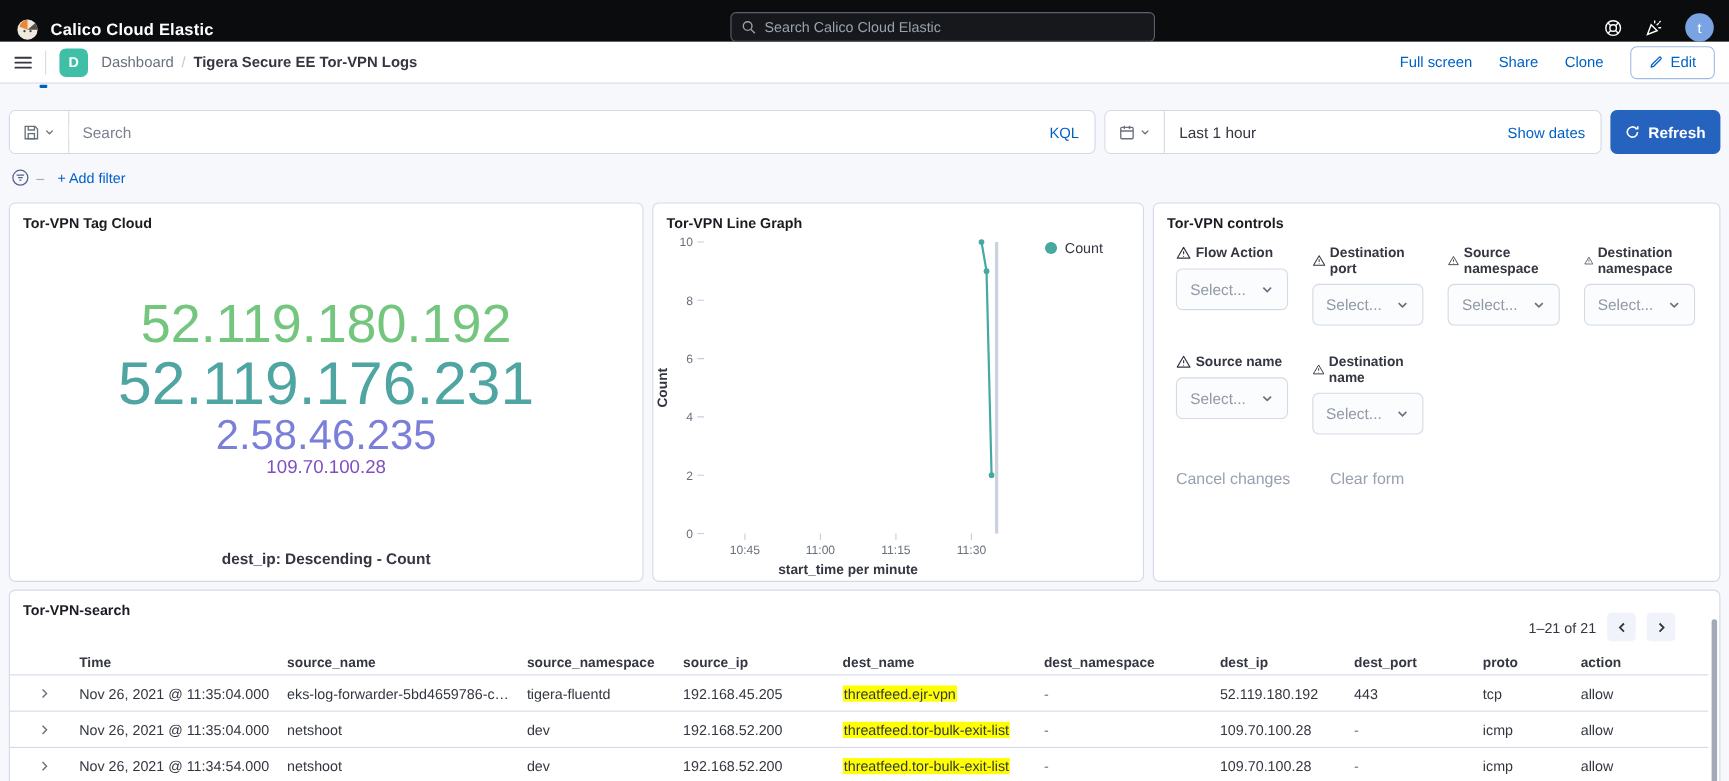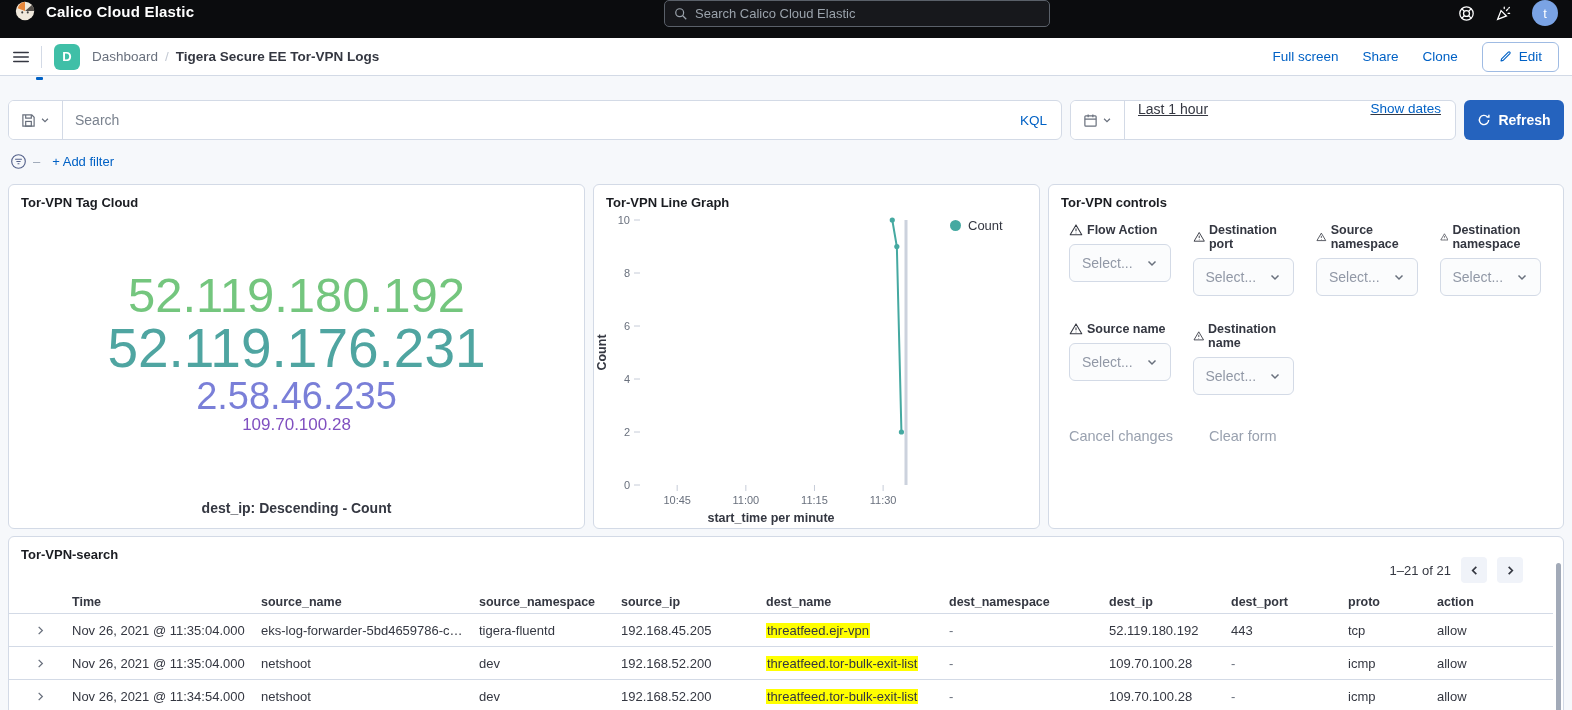--- a/index.html
+++ b/index.html
@@ -1,21 +1,21 @@
 <!DOCTYPE html>
 <html><head>
 <meta charset="utf-8">
 <style>
   * { margin:0; padding:0; box-sizing:border-box; }
   html,body { width:1572px; height:710px; overflow:hidden; }
   body { font-family:"Liberation Sans","DejaVu Sans",sans-serif; background:#f6f8fb; color:#343741; }
   .screen { position:relative; width:1572px; height:710px; }
 
   
-  .topbar { height:38px; background:#0b0c0e; display:flex; align-items:flex-start; padding:0 14px; }
+  .topbar { height:38px; background:#0b0c0e; display:flex; align-items:flex-end; padding:0 14px; }
   .topbar-left { display:flex; align-items:center; gap:10px; width:420px; }
   .topbar-title { color:#fff; font-size:15px; font-weight:600; letter-spacing:.2px; }
   .topbar-search { flex:0 0 386px; margin-left:230px; height:27px; background:#17181c; border:1px solid #5a6069;
     border-radius:5px; display:flex; align-items:center; gap:7px; padding:0 9px; }
   .topbar-search input { flex:1; background:transparent; border:none; outline:none; color:#d4dae2; font-size:13px; font-family:inherit; }
   .topbar-search input::placeholder { color:#9aa2ab; }
   .topbar-right { margin-left:auto; display:flex; align-items:center; gap:20px; }
   .avatar { width:26px; height:26px; border-radius:50%; background:#7aa3e4; color:#fff; font-size:13px;
     display:flex; align-items:center; justify-content:center; }
 
@@ -34,21 +34,21 @@
     border-radius:6px; background:#fff; color:#0061c5; font-size:13.5px; cursor:pointer; }
   .loading-tick { position:absolute; left:36px; top:77px; width:7px; height:3px; background:#0061c5; border-radius:1px; }
 
   
   .querybar { display:flex; gap:8px; margin:24px 8px 0; height:40px; }
   .query-input-group { flex:1; background:#fff; border:1px solid #d3dae6; border-radius:6px; display:flex; align-items:center; overflow:hidden; }
   .saved-query-btn { width:54px; height:100%; border-right:1px solid #d3dae6; display:flex; align-items:center; justify-content:center; gap:4px; cursor:pointer; background:#fff; }
   .query-input-group input { flex:1; border:none; outline:none; padding:0 12px; font-size:14px; font-family:inherit; color:#343741; }
   .query-input-group input::placeholder { color:#7a828e; }
   .kql-label { color:#0061c5; font-size:13.5px; padding:0 14px; cursor:pointer; }
-  .datepicker { width:386px; background:#fff; border:1px solid #d3dae6; border-radius:6px; display:flex; overflow:hidden;text-decoration:underline; }
+  .datepicker { width:452px; background:#fff; border:1px solid #d3dae6; border-radius:6px; display:flex; align-items:center; overflow:hidden; }
   .cal-btn { width:54px; height:100%; border-right:1px solid #d3dae6; display:flex; align-items:center; justify-content:center; gap:4px; cursor:pointer; background:#fff; }
   .time-text { flex:1; padding:0 13px; font-size:14px; color:#343741; }
   .show-dates { color:#0061c5; font-size:13.5px; padding:0 14px; white-space:nowrap; cursor:pointer; }
   .refresh-btn { width:100px; background:#2563be; border:none; color:#fff; border-radius:6px; display:flex; align-items:center;
     justify-content:center; gap:7px; font-size:14px; font-weight:600; font-family:inherit; cursor:pointer; }
 
   
   .filterbar { display:flex; align-items:center; gap:6px; margin:10px 10px 0; height:22px; }
   .filter-dash { color:#98a2b3; font-size:13px; margin-right:6px; }
   .add-filter { color:#0061c5; font-size:13px; cursor:pointer; }

